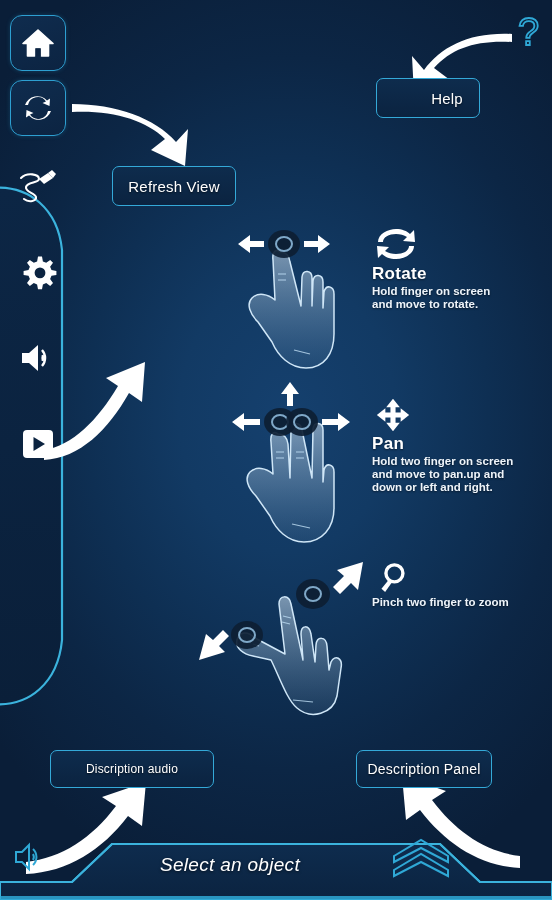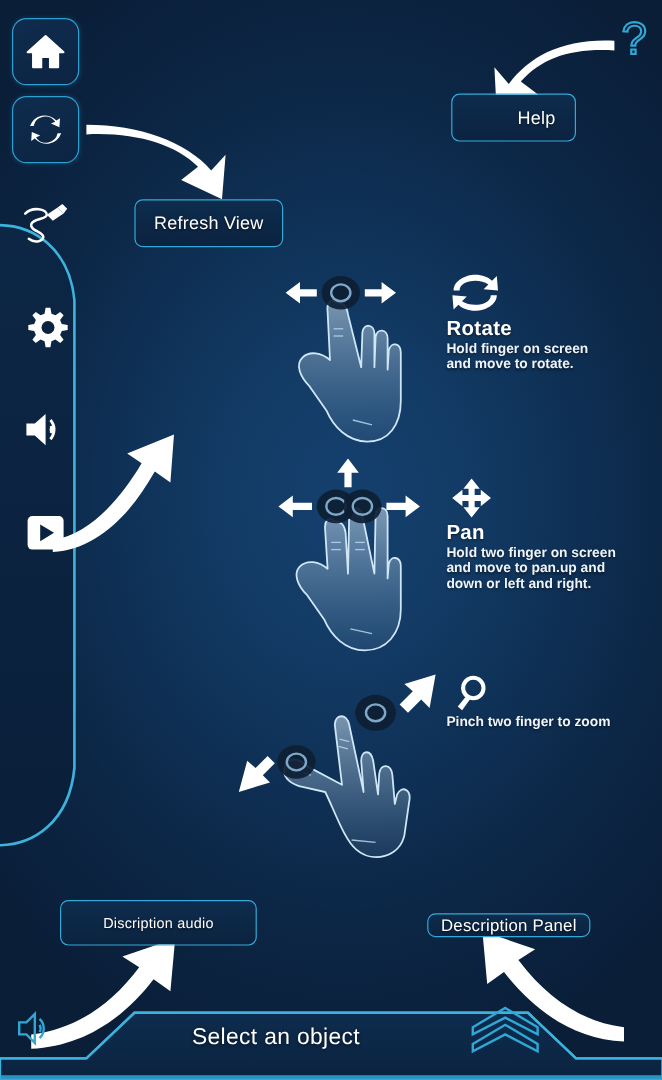--- a/index.html
+++ b/index.html
@@ -65,21 +65,21 @@
     display: flex; align-items: center; justify-content: center;
     white-space: nowrap;
     cursor: pointer;
     z-index: 9;
     text-shadow: 0 1px 2px rgba(0,0,0,.6);
   }
   #help-btn        { left: 376px; top: 78px;  width: 104px; height: 40px; font-size: 15px; padding-left: 38px;}
   #refresh-label   { left: 112px; top: 166px; width: 124px; height: 40px; text-align: right; }
   #quik-menu       { left: 86px;  top: 303px; width: 118px; height: 42px; }
   #discription-audio { left: 50px;  top: 750px; width: 164px; height: 38px; font-size:12px;}
-  #description-panel { left: 356px; top: 750px; width: 136px; height: 20px; font-size:14px;margin-top:11px;}
+  #description-panel { left: 356px; top: 750px; width: 136px; height: 38px; font-size:14px;}
 
   
   .gesture { position: absolute; z-index: 4; }
   .g-text  { position: absolute; color: #ffffff; }
   .g-title {
     font-size: 17px; font-weight: bold;
     letter-spacing: .3px;
     margin: 2px 0 1px 0;
     text-shadow: 0 1px 2px rgba(0,0,0,.5);
   }
@@ -94,20 +94,21 @@
   #rotate-block { left: 372px; top: 228px; }
   #pan-block    { left: 372px; top: 398px; }
   #zoom-block   { left: 372px; top: 562px; }
 
   
   .bottom-bar {
     position: absolute;
     left: 0; bottom: 0;
     width: 460px; height: 62px;
     z-index: 8;
+    font-style: italic;
   }
   .bottom-text {
     position: absolute;
     left: 0; right: 0; top: 16px;
     text-align: center;
     color: #ffffff;
     font-size: 19px;
     letter-spacing: .3px;
     text-shadow: 0 1px 3px rgba(0,0,0,.6);
     z-index: 9;

